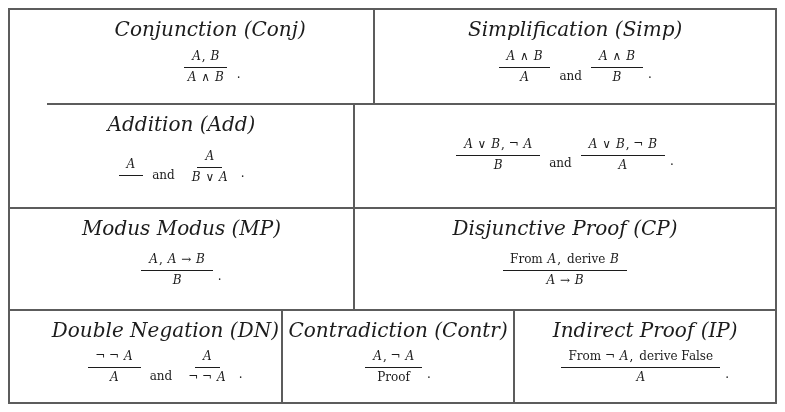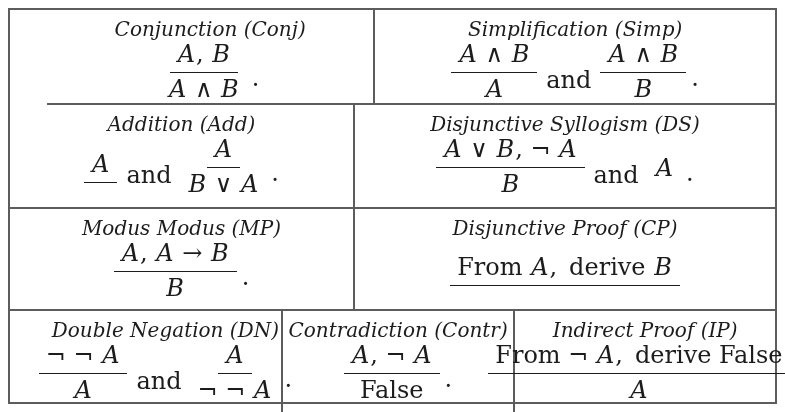--- a/index.html
+++ b/index.html
@@ -45,21 +45,21 @@
     font-size: 20px;
     line-height: 1.2;
     white-space: nowrap;
     text-align: center;
   }
   .formula {
     flex: 1;
     display: flex;
     align-items: center;
     justify-content: center;
-    font-size: 24px;
+    font-size: 12px;
     line-height: 1.15;
     gap: 9px;
   }
   .frac {
     display: inline-flex;
     flex-direction: column;
     align-items: center;
     text-align: center;
   }
   .num { padding: 0 7px 3px 7px; border-bottom: 1.5px solid #1c1c1c; white-space: nowrap; }
@@ -111,28 +111,28 @@
           </span>
           <span class="connector">and</span>
           <span class="frac">
             <span class="num"><i>A</i></span>
             <span class="den"><i>B</i> ∨ <i>A</i></span>
           </span>
           <span class="period">.</span>
         </div>
       </div>
       <div class="cell col-right">
-        <div class="rule-title">Disjunctive Syllogism (DS)</div>
         <div class="formula">
           <span class="frac">
             <span class="num"><i>A</i> ∨ <i>B</i>, ¬ <i>A</i></span>
             <span class="den"><i>B</i></span>
           </span>
           <span class="connector">and</span>
           <span class="frac">
+            <span class="num"><i>A</i> ∨ <i>B</i>, ¬ <i>B</i></span>
             <span class="den"><i>A</i></span>
           </span>
           <span class="period">.</span>
         </div>
       </div>
     </div>
 
     <div class="t-row row-3">
       <div class="cell col-left">
         <div class="rule-title">Modus Modus (MP)</div>
@@ -142,20 +142,21 @@
             <span class="den"><i>B</i></span>
           </span>
           <span class="period">.</span>
         </div>
       </div>
       <div class="cell col-right">
         <div class="rule-title">Disjunctive Proof (CP)</div>
         <div class="formula">
           <span class="frac">
             <span class="num">From <i>A</i>, derive <i>B</i></span>
+            <span class="den"><i>A</i> → <i>B</i></span>
           </span>
         </div>
       </div>
     </div>
 
     <div class="t-row row-4">
       <div class="cell col-third-a">
         <div class="rule-title">Double Negation (DN)</div>
         <div class="formula">
           <span class="frac">
@@ -168,21 +169,21 @@
             <span class="den">¬ ¬ <i>A</i></span>
           </span>
           <span class="period">.</span>
         </div>
       </div>
       <div class="cell col-third-b">
         <div class="rule-title">Contradiction (Contr)</div>
         <div class="formula">
           <span class="frac">
             <span class="num"><i>A</i>, ¬ <i>A</i></span>
-            <span class="den">False</span>
+            <span class="den">Proof</span>
           </span>
           <span class="period">.</span>
         </div>
       </div>
       <div class="cell col-third-c">
         <div class="rule-title">Indirect Proof (IP)</div>
         <div class="formula">
           <span class="frac">
             <span class="num">From ¬ <i>A</i>, derive False</span>
             <span class="den"><i>A</i></span>

